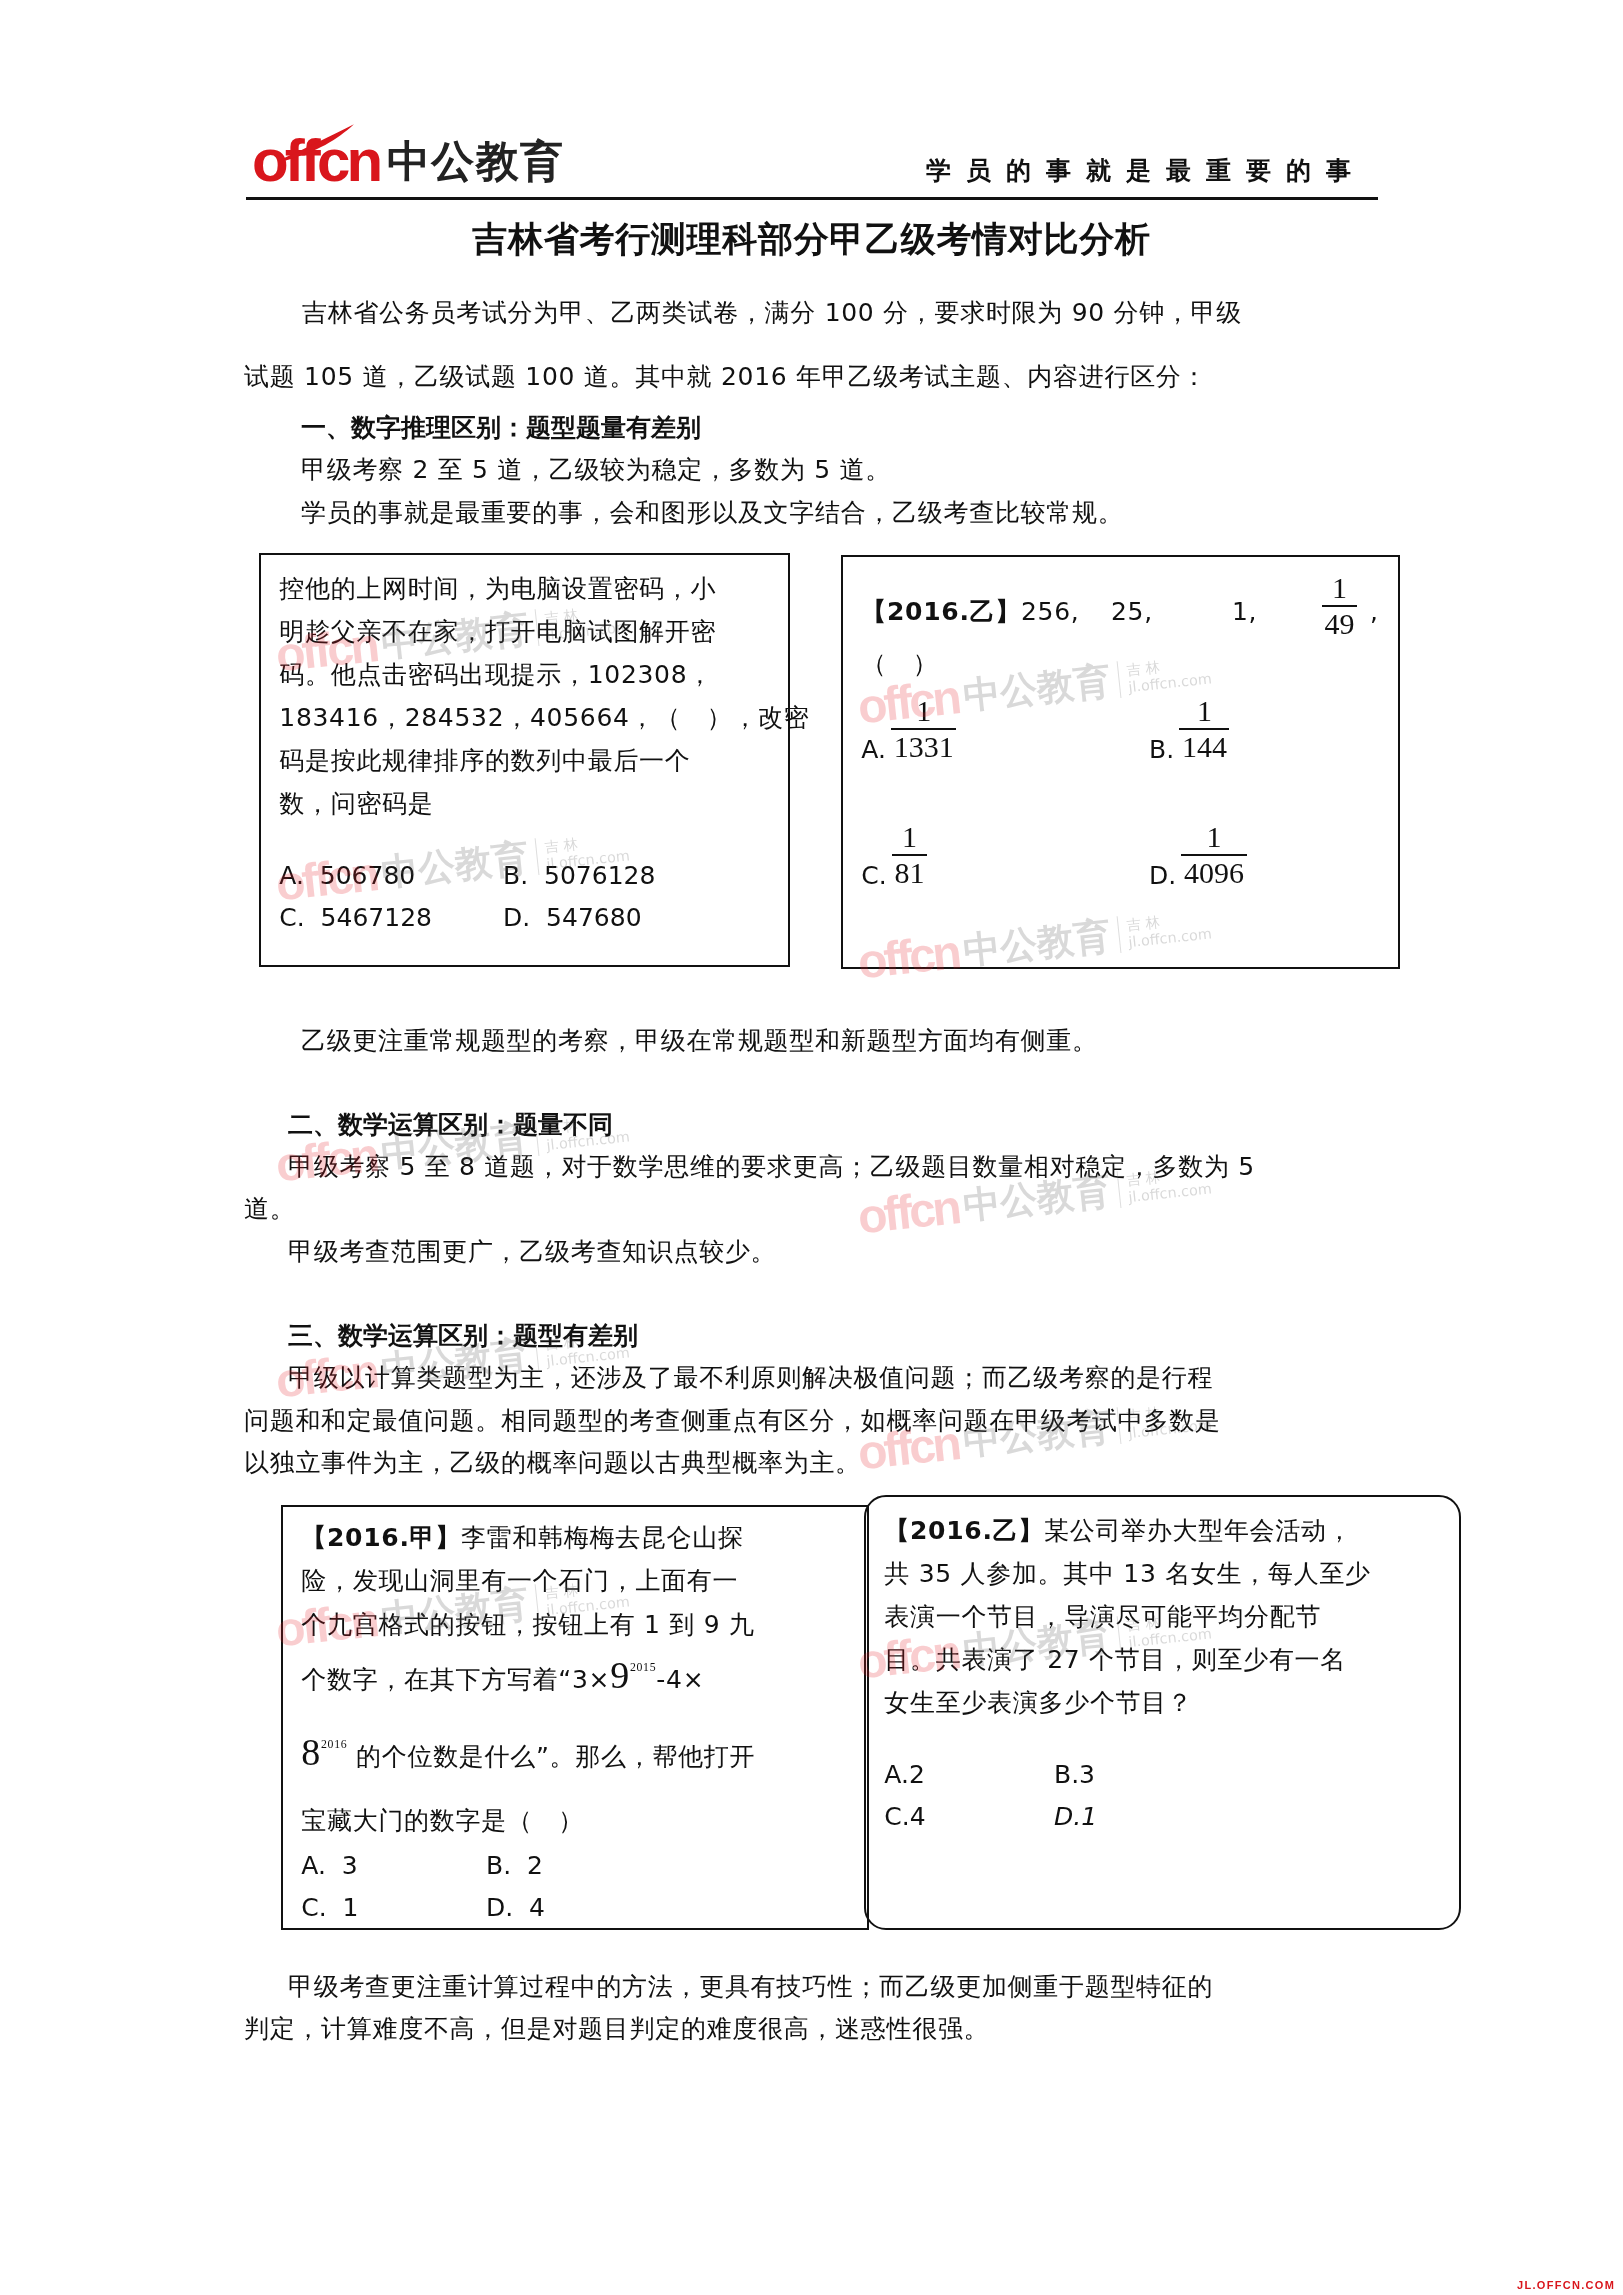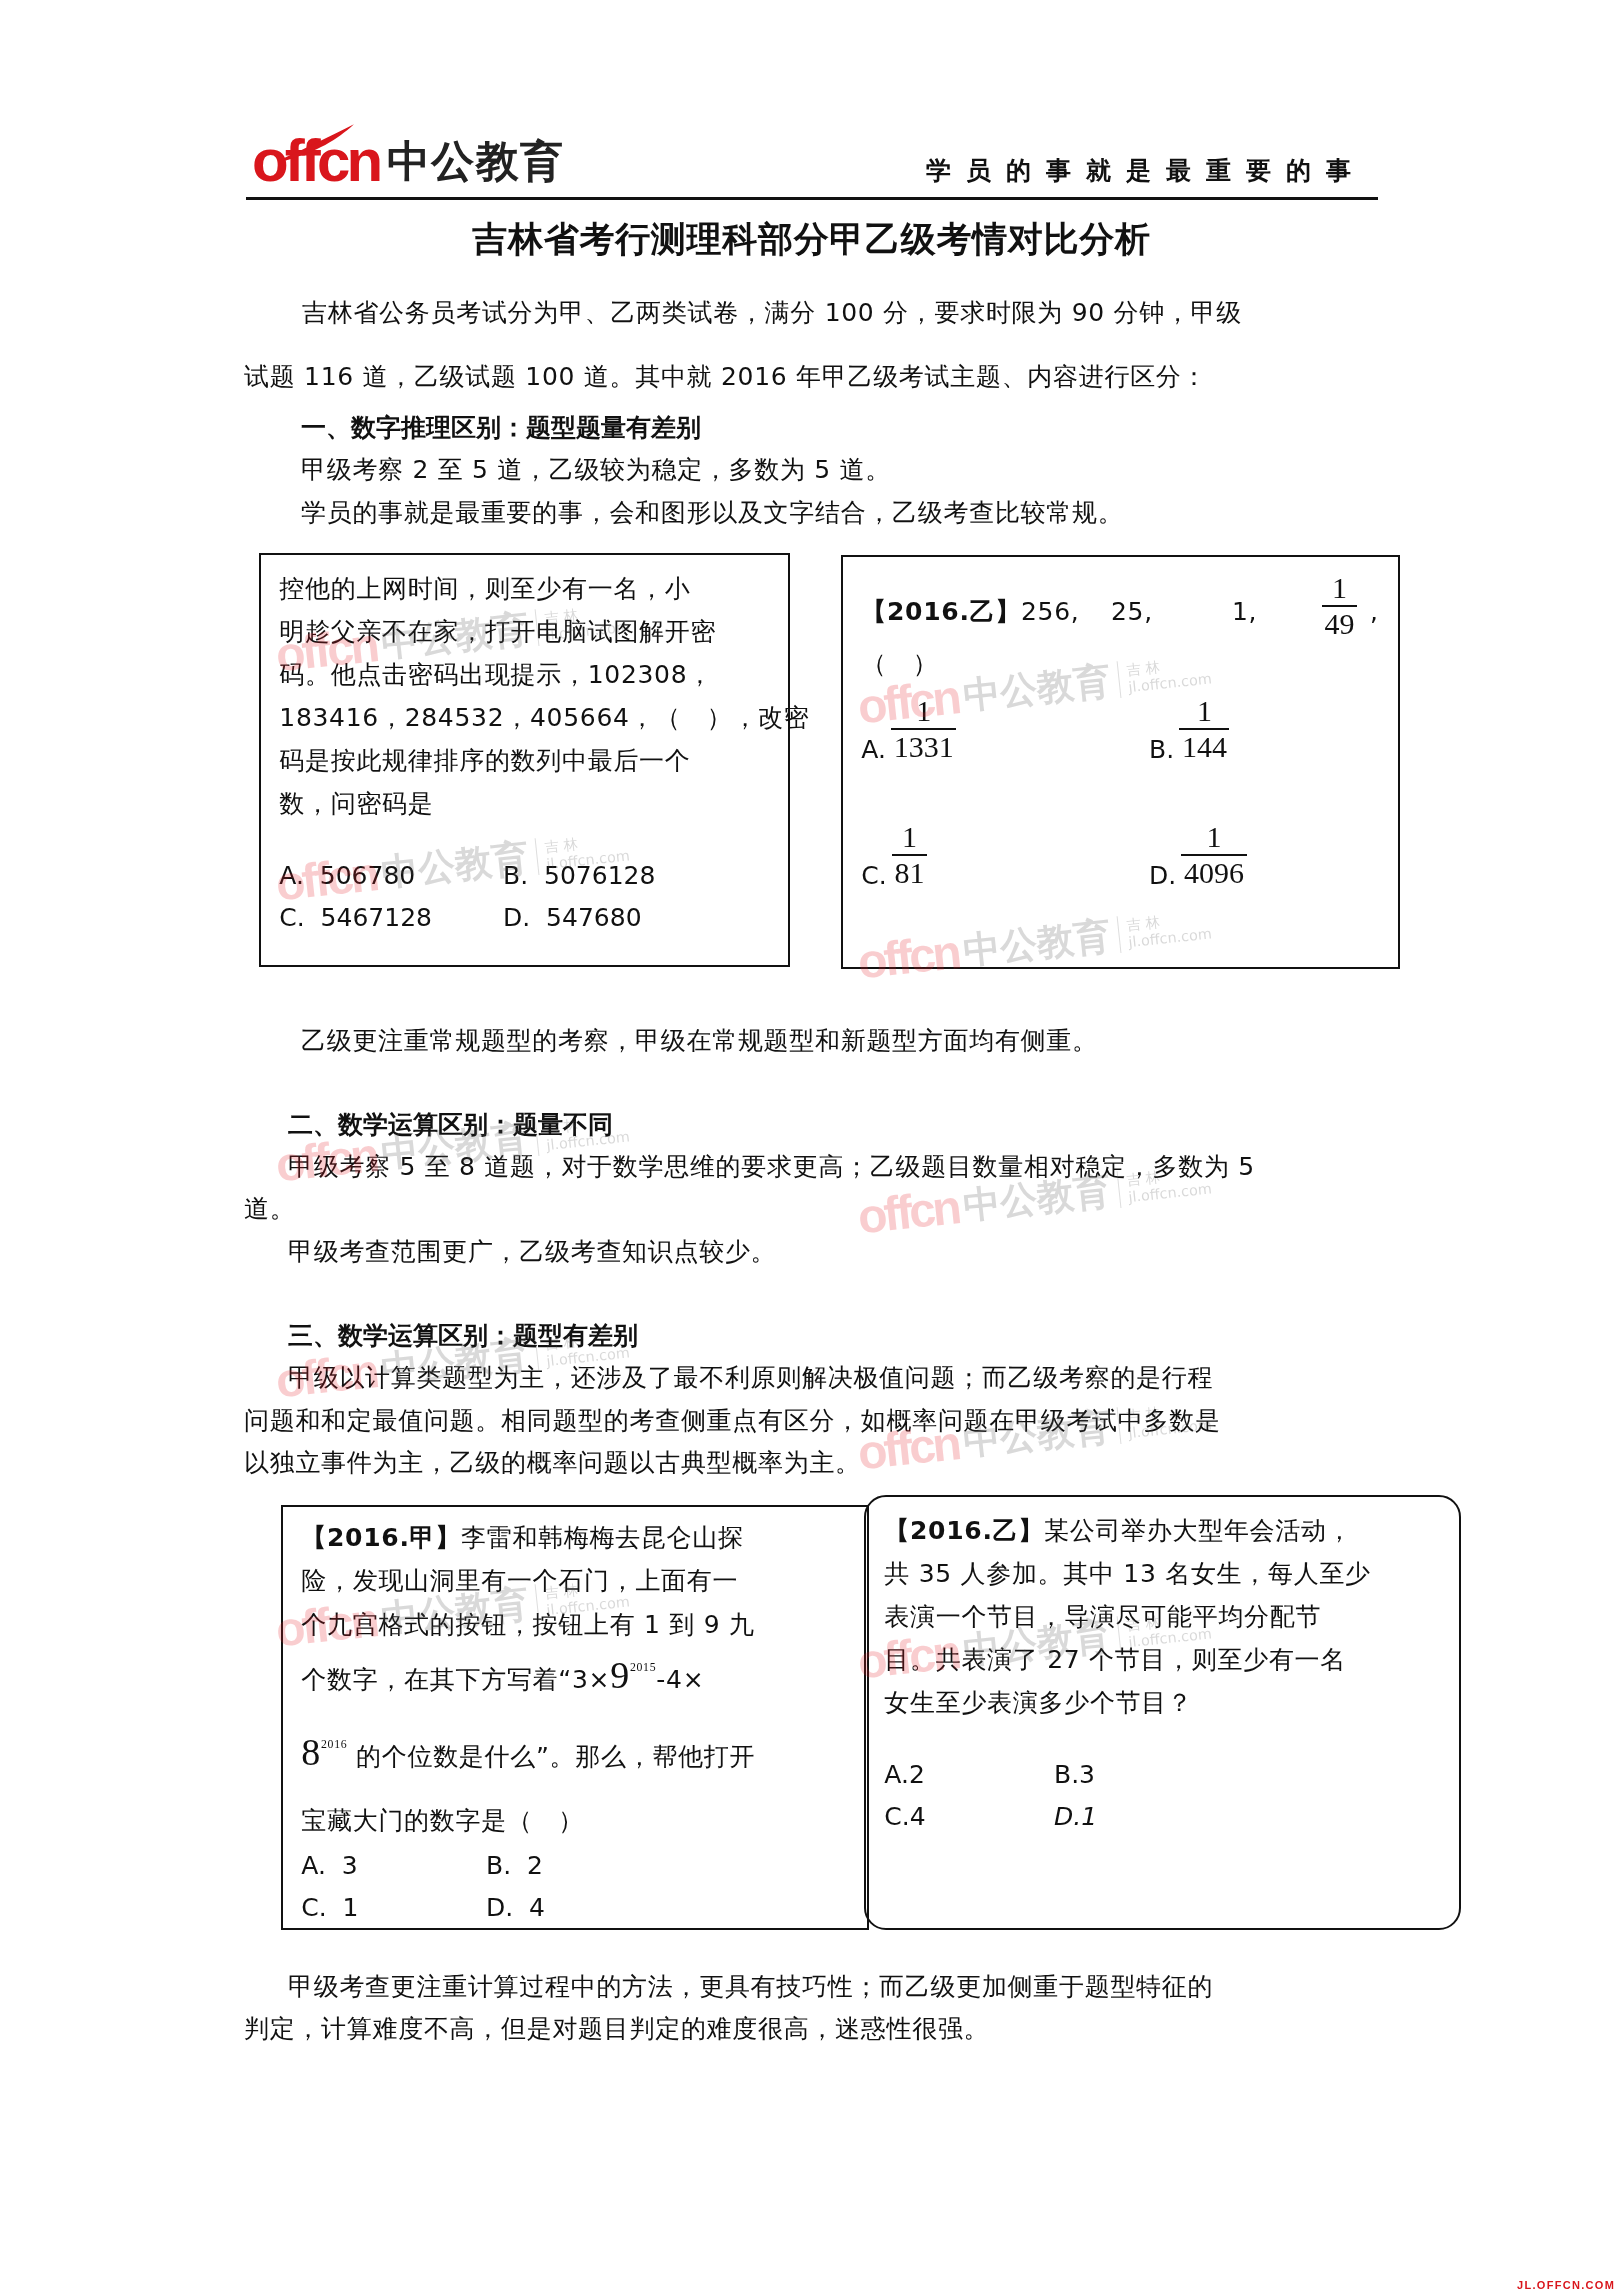--- a/index.html
+++ b/index.html
@@ -49,29 +49,29 @@
     <span>offcn</span>
   </span>
   <span class="logo-cn">中公教育</span>
 </div>
 <div class="abs slogan">学员的事就是最重要的事</div>
 <div class="abs header-rule"></div>
 
 <div class="abs page-title">吉林省考行测理科部分甲乙级考情对比分析</div>
 
 <div class="abs p" style="left:302px; top:296px;">吉林省公务员考试分为甲、乙两类试卷，满分 100 分，要求时限为 90 分钟，甲级</div>
-<div class="abs p" style="left:244px; top:360px;">试题 116 道，乙级试题 100 道。其中就 2016 年甲乙级考试主题、内容进行区分：</div>
+<div class="abs p" style="left:244px; top:360px;">试题 105 道，乙级试题 100 道。其中就 2016 年甲乙级考试主题、内容进行区分：</div>
 
 <div class="abs h" style="left:301px; top:411px;">一、数字推理区别：题型题量有差别</div>
 <div class="abs p" style="left:301px; top:453px;">甲级考察 2 至 5 道，乙级较为稳定，多数为 5 道。</div>
 <div class="abs p" style="left:301px; top:496px;">学员的事就是最重要的事，会和图形以及文字结合，乙级考查比较常规。</div>
 
 <div class="abs qbox" style="left:259px; top:553px; width:531px; height:414px;">
   <div class="abs qtext" style="left:18.3px; top:11.8px;">
-    <div>控他的上网时间，则至少有一名，小</div>
+    <div>控他的上网时间，为电脑设置密码，小</div>
     <div>明趁父亲不在家，打开电脑试图解开密</div>
     <div>码。他点击密码出现提示，102308，</div>
     <div>183416，284532，405664，（　），改密</div>
     <div>码是按此规律排序的数列中最后一个</div>
     <div>数，问密码是</div>
   </div>
   <div class="abs opt" style="left:18.3px; top:306px;"><span>A.</span>&nbsp;&nbsp;<span>506780</span></div>
   <div class="abs opt" style="left:242px; top:306px;"><span>B.</span>&nbsp;&nbsp;<span>5076128</span></div>
   <div class="abs opt" style="left:18.3px; top:348px;"><span>C.</span>&nbsp;&nbsp;<span>5467128</span></div>
   <div class="abs opt" style="left:242px; top:348px;"><span>D.</span>&nbsp;&nbsp;<span>547680</span></div>

